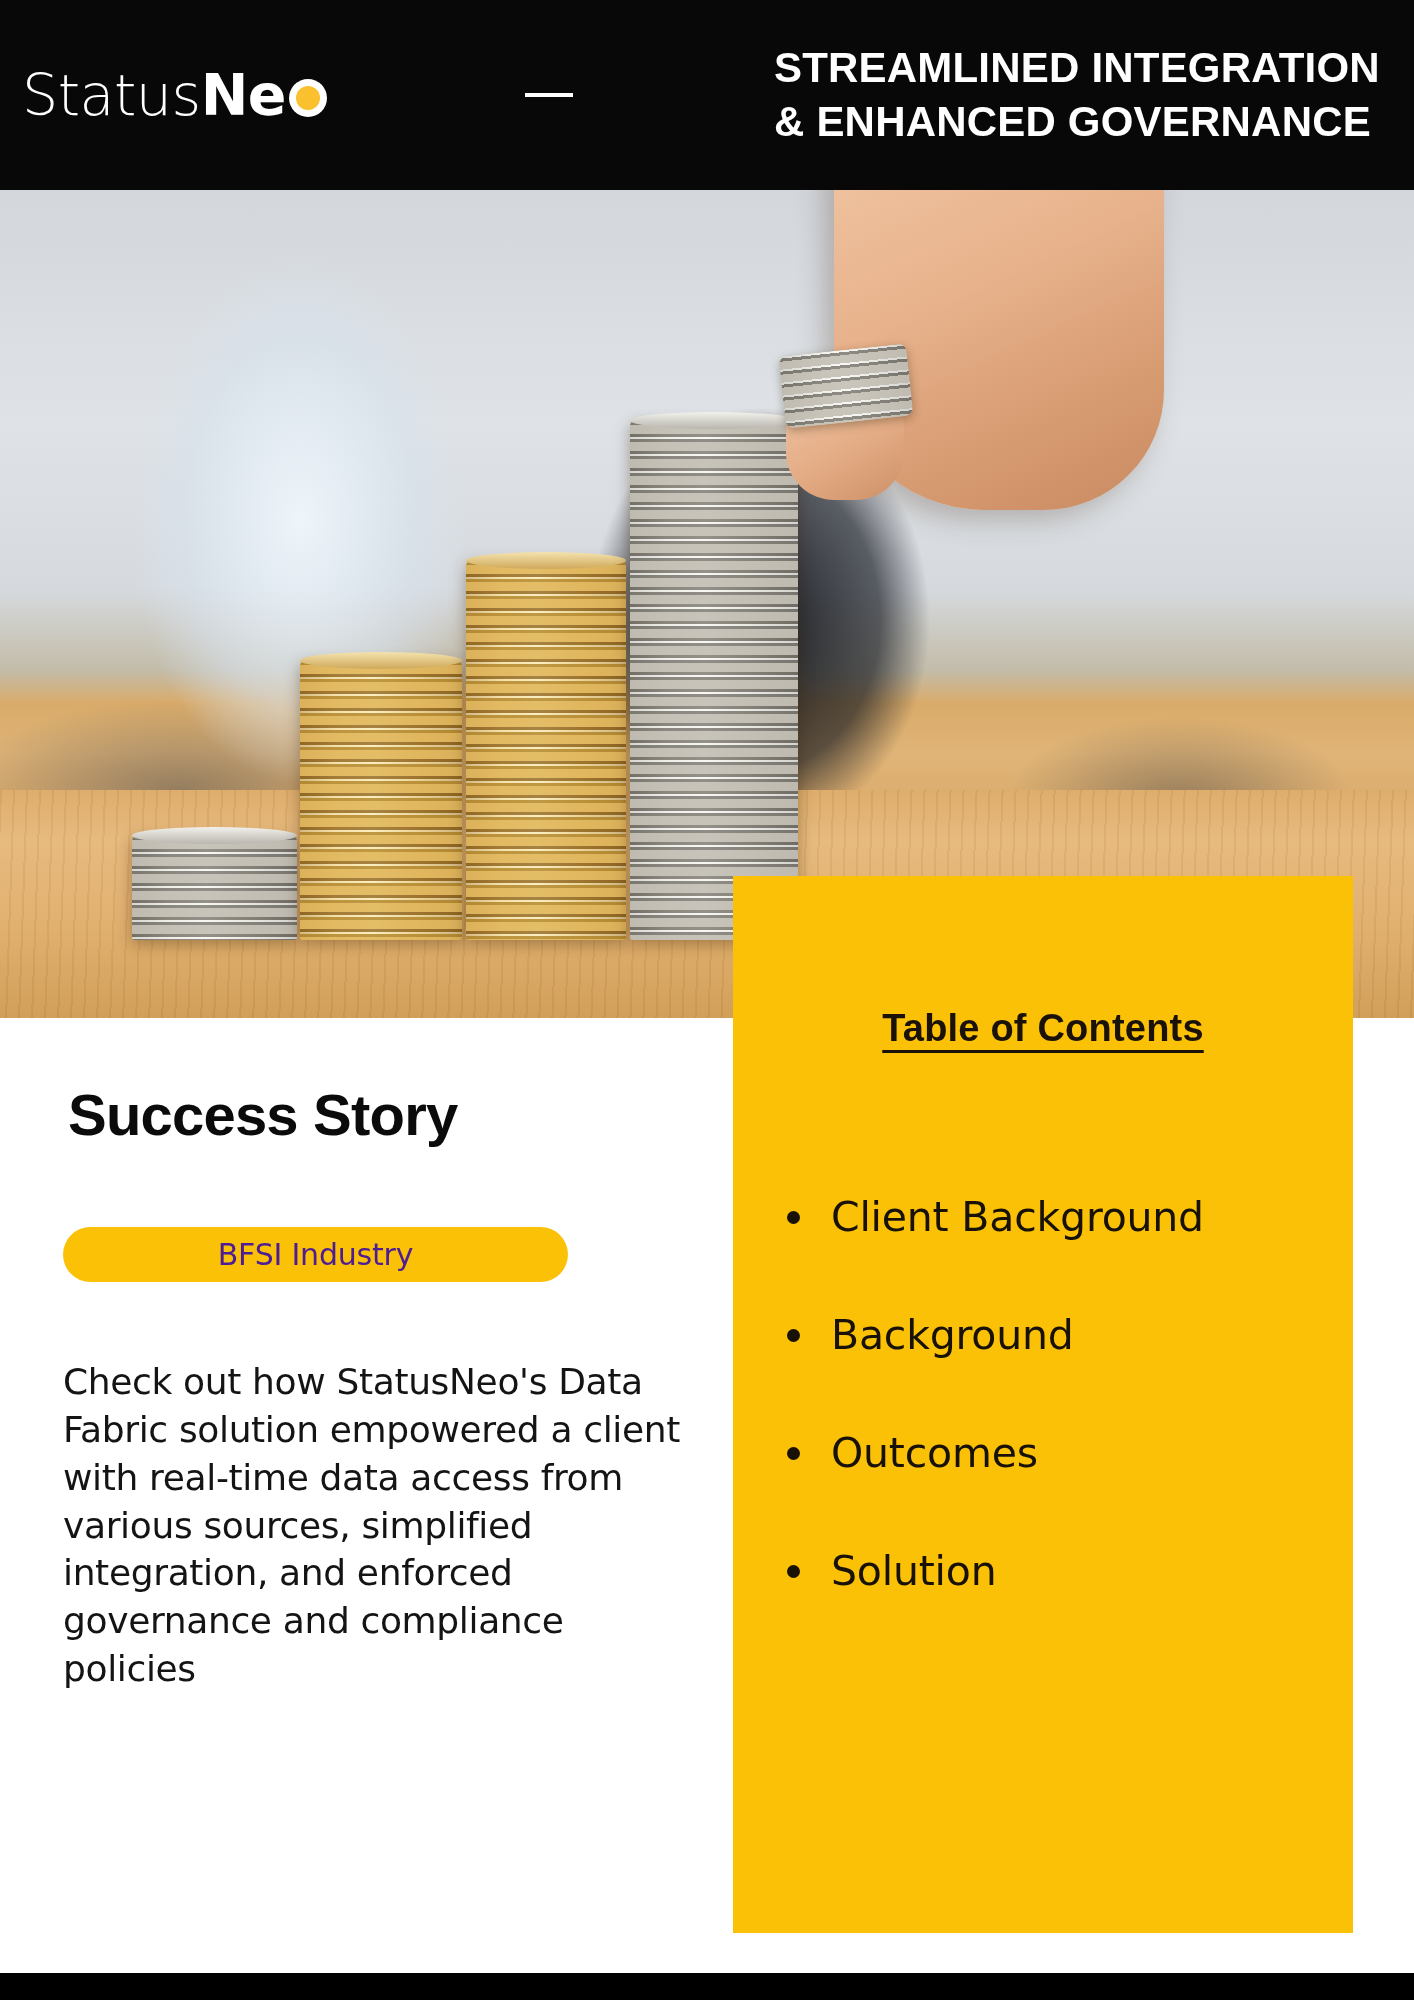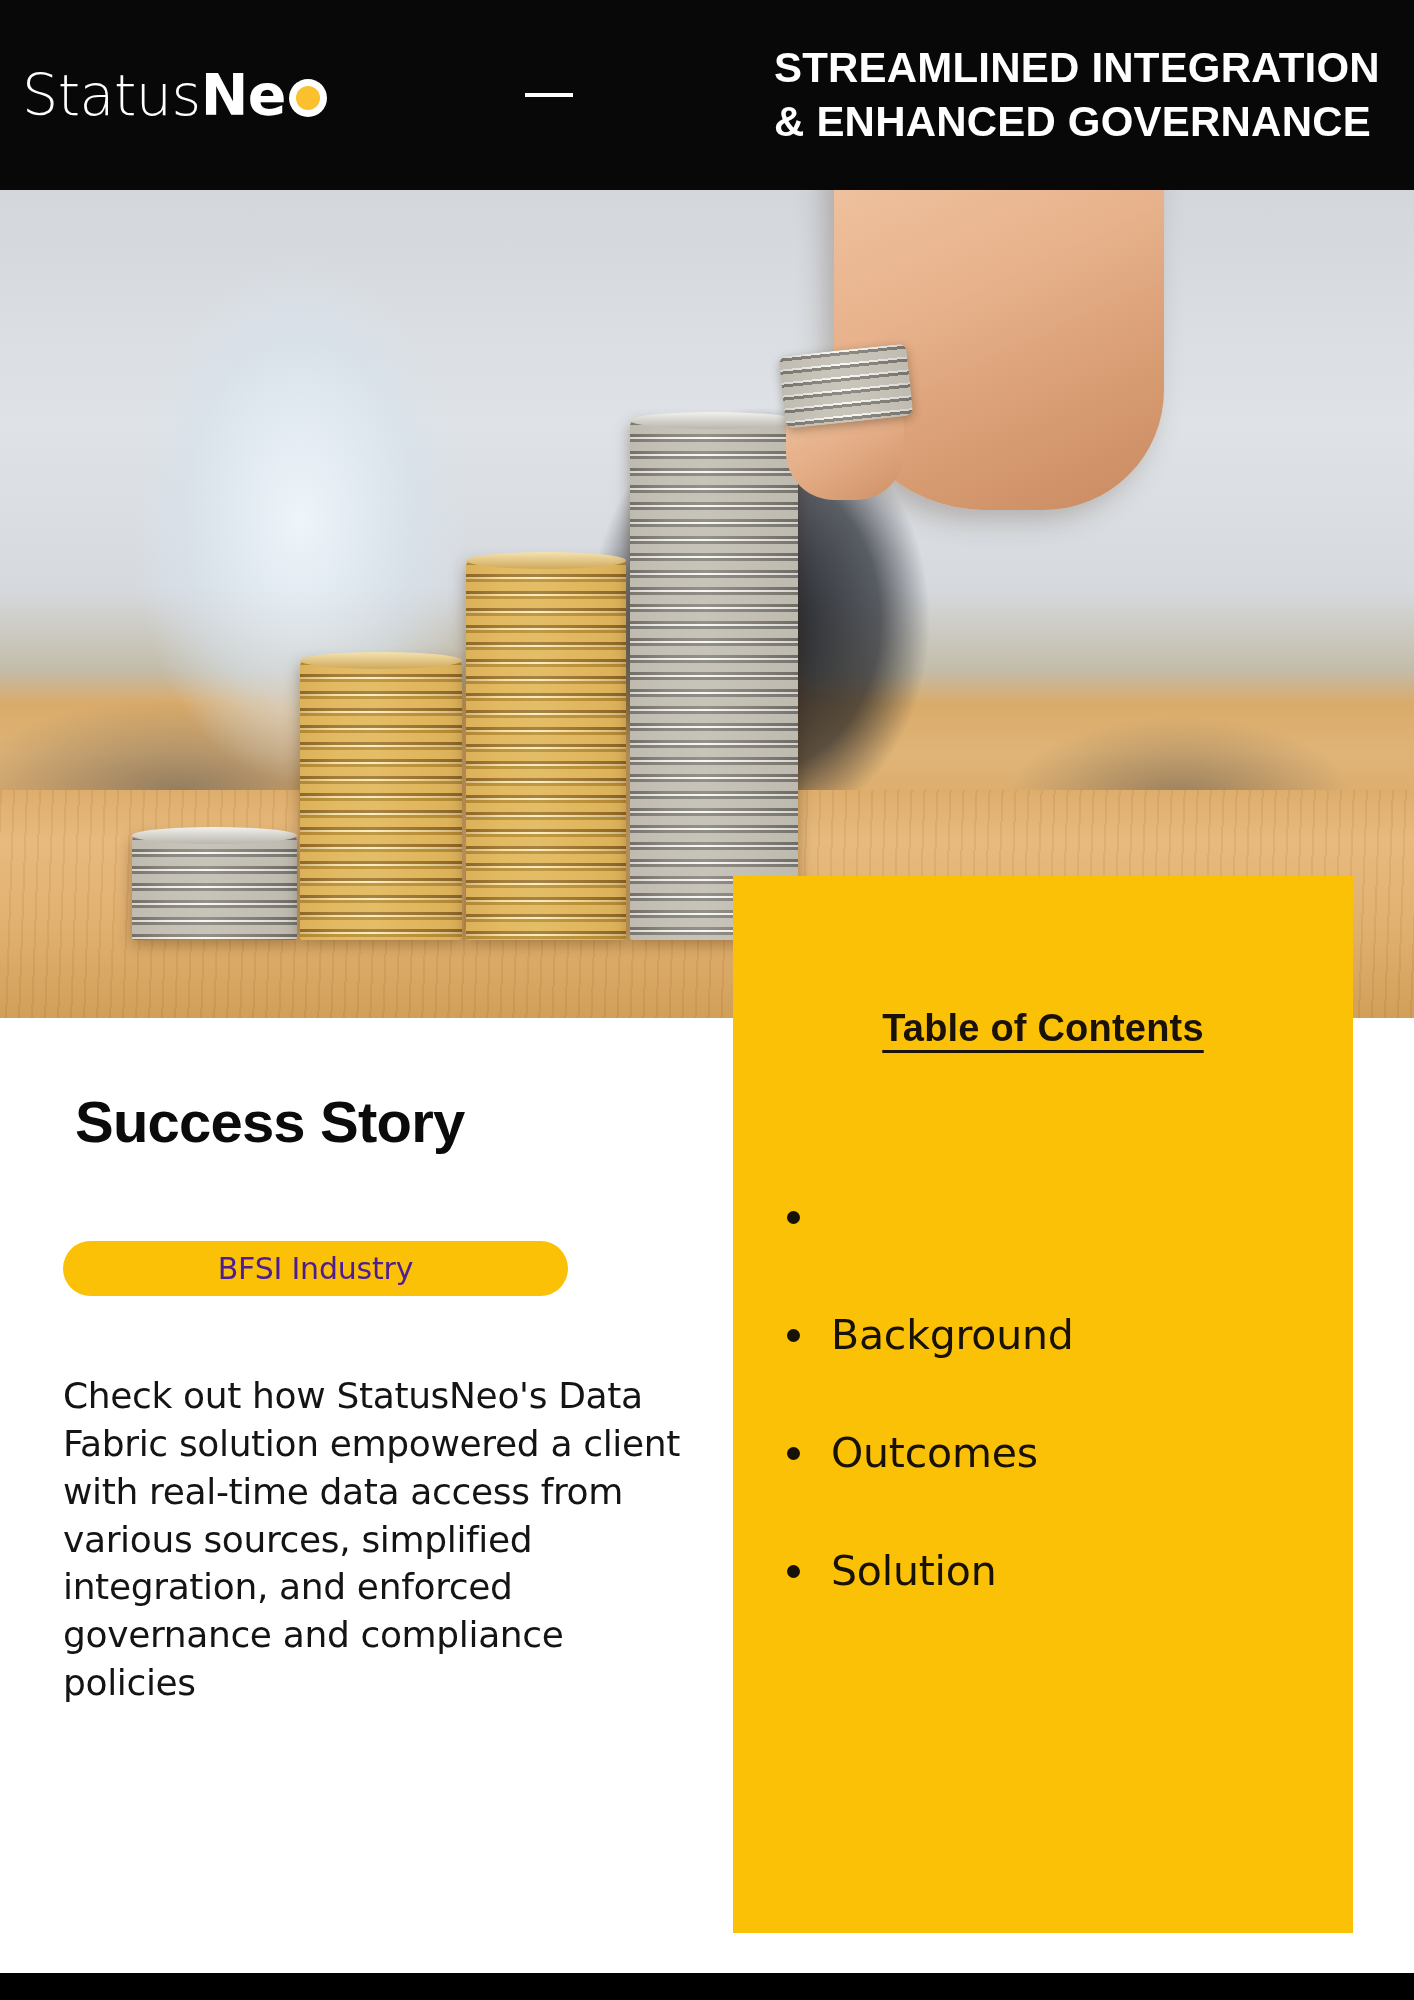--- a/index.html
+++ b/index.html
@@ -268,21 +268,21 @@
     left: 63px;
     top: 1080px;
     width: 640px;
   }
   .page-title {
     font-family: "Liberation Sans", sans-serif;
     font-size: 58px;
     font-weight: 700;
     color: #0b0b0b;
     letter-spacing: -0.8px;
-    margin: 12px;
+    margin: 5px;
     line-height: 1.05;
   }
   .industry-badge {
     display: inline-flex;
     align-items: center;
     justify-content: center;
     width: 505px;
     height: 55px;
     margin-top: 76px;
     border-radius: 28px;
@@ -346,20 +346,21 @@
     <h1 class="page-title">Success Story</h1>
     <div class="industry-badge">BFSI Industry</div>
     <p class="body-copy">Check out how StatusNeo's Data Fabric solution empowered a client with real-time data access from various sources, simplified integration, and enforced governance and compliance policies</p>
   </div>
 
   <div class="toc-panel">
     <div class="toc-title">Table of Contents</div>
     <ul class="toc-list">
       <li class="toc-item">
         <span class="toc-bullet"></span>
+        <span>Client Background</span>
       </li>
       <li class="toc-item">
         <span class="toc-bullet"></span>
         <span>Background</span>
       </li>
       <li class="toc-item">
         <span class="toc-bullet"></span>
         <span>Outcomes</span>
       </li>
       <li class="toc-item">

